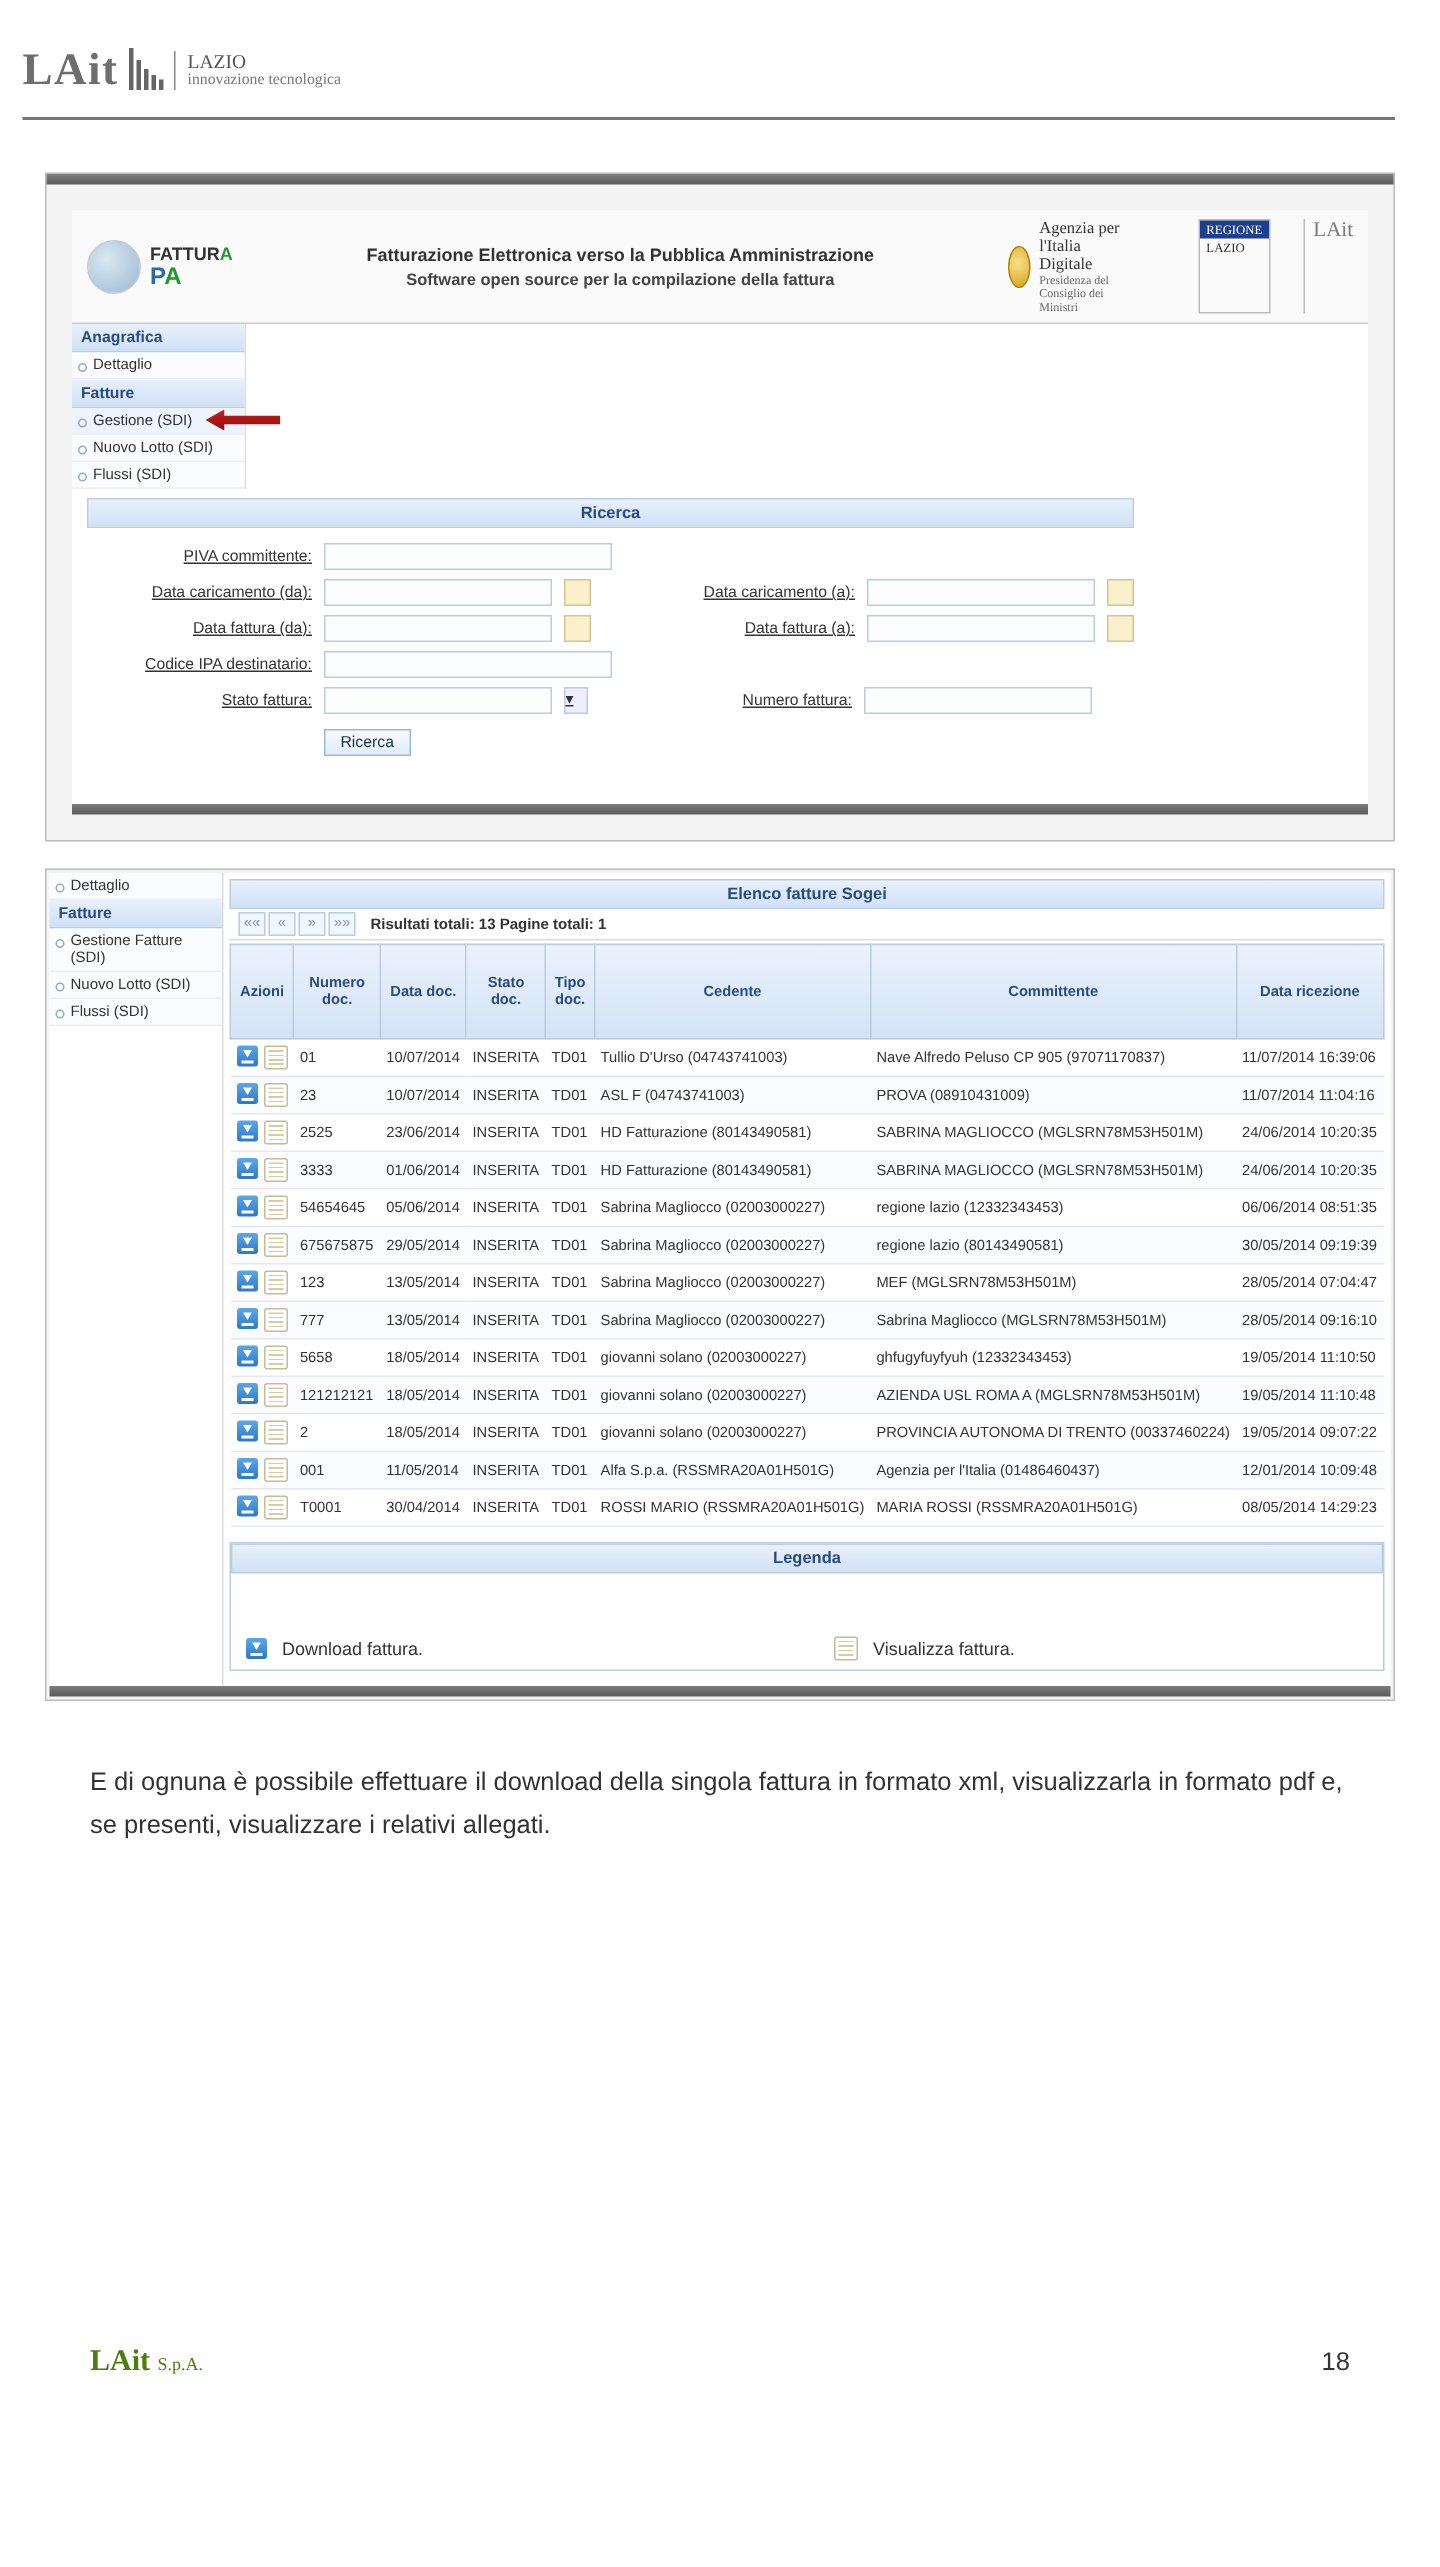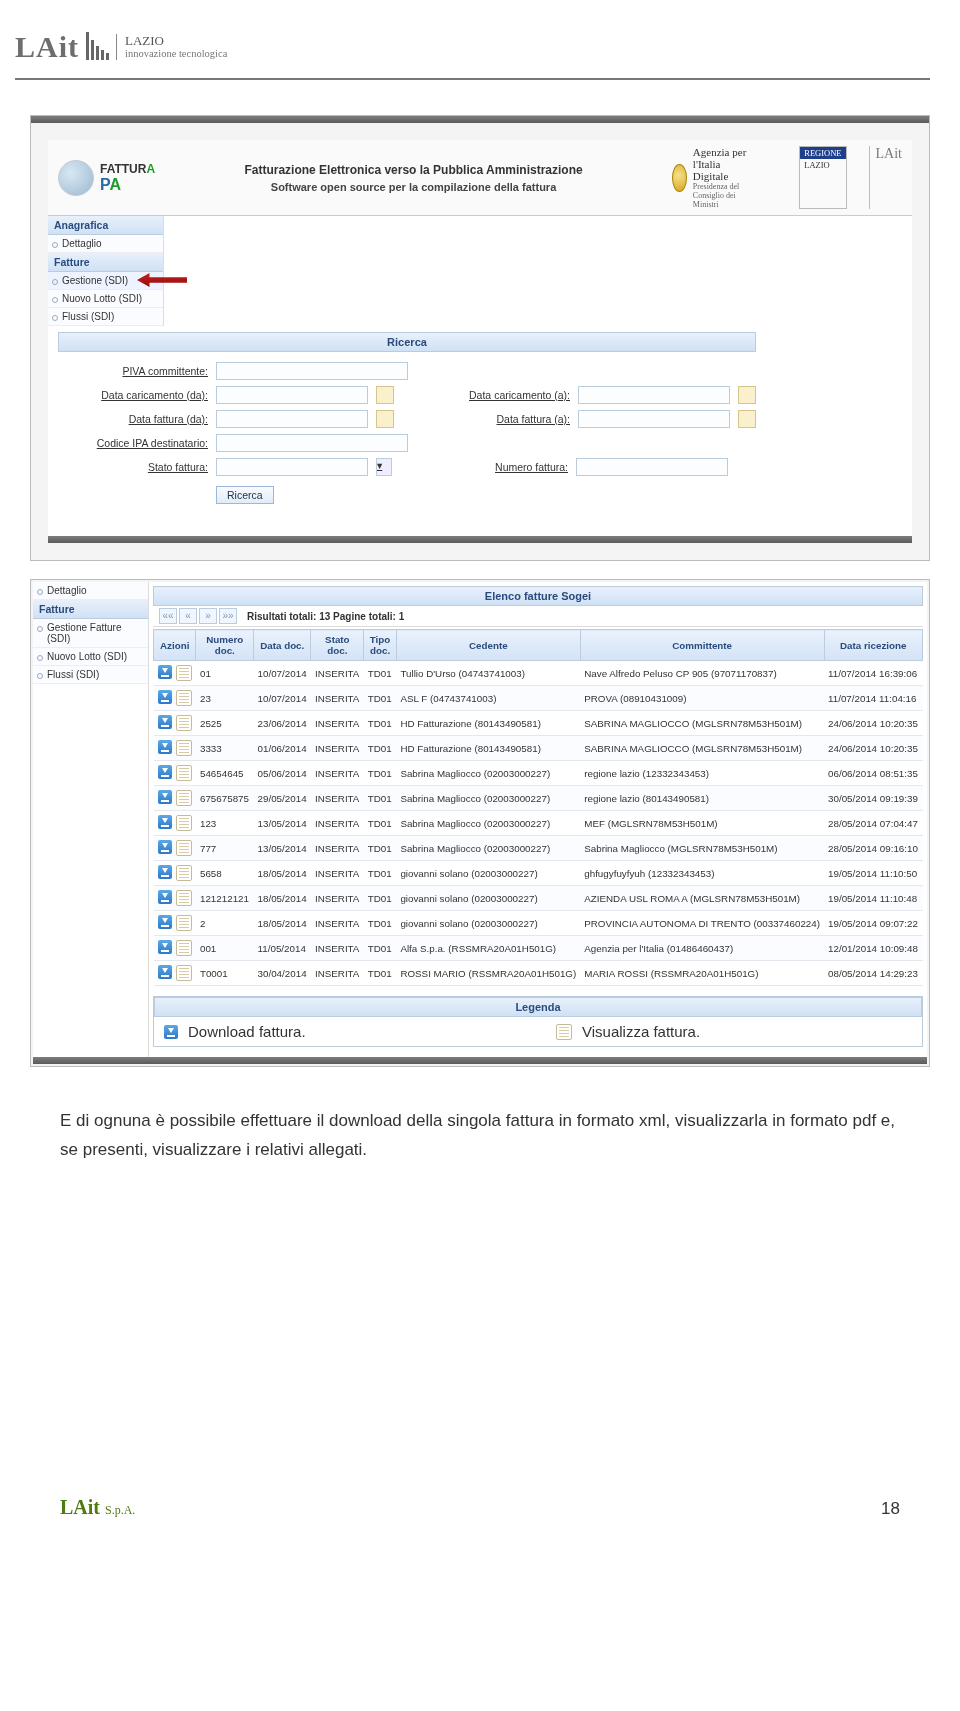--- a/index.html
+++ b/index.html
@@ -138,21 +138,21 @@
   .pager .pb{
     width:16px;height:14px;border:1px solid #bcd;background:#f0f6ff;text-align:center;line-height:14px;
     color:#89a;
   }
   .pager .txt{margin-left:8px;font-weight:bold;}
   table.data{
     width:100%;border-collapse:collapse;font-size:9.8px;margin-top:2px;
   }
   table.data th{
     background:linear-gradient(#eaf2fc,#d3e3f6);color:#2a4c7d;font-weight:bold;
-    border:1px solid #bcd;padding:4px 4px;text-align:center;
+    border:1px solid #bcd;padding:20px 4px;text-align:center;
   }
   table.data td{
     border-bottom:1px solid #e3e7ee;padding:4px 4px;color:#333;text-align:left;
     white-space:nowrap;
   }
   table.data tr:nth-child(even) td{background:#fafcff;}
   .act{display:flex;gap:4px;justify-content:center;}
   .ic{
     width:14px;height:14px;display:inline-block;border-radius:2px;
   }
@@ -166,21 +166,21 @@
     content:"";position:absolute;left:3px;bottom:2px;width:8px;height:2px;background:#fff;
   }
   .ic-doc{background:#fff;border:1px solid #c7ba97;position:relative;}
   .ic-doc::after{
     content:"";position:absolute;left:2px;top:2px;right:2px;bottom:2px;
     background:repeating-linear-gradient(#d8cba4,#d8cba4 1px,transparent 1px,transparent 3px);
   }
   .legend{
     margin-top:10px;border:1px solid #bcd;
   }
-  .legend-row{display:flex;padding:6px 10px;gap:36px;align-items:center;font-size:15px;}
+  .legend-row{display:flex;padding:6px 10px;gap:36px;align-items:center;font-size:12px;margin-top:36px;}
   .legend-row .pair{display:flex;align-items:center;gap:10px;flex:1;}
 
   
   .caption{
     margin:40px 60px 0 60px;
     font-size:17px;line-height:1.7;color:#333;
   }
   .footer{
     display:flex;justify-content:space-between;align-items:baseline;
     margin:320px 60px 40px 60px;

